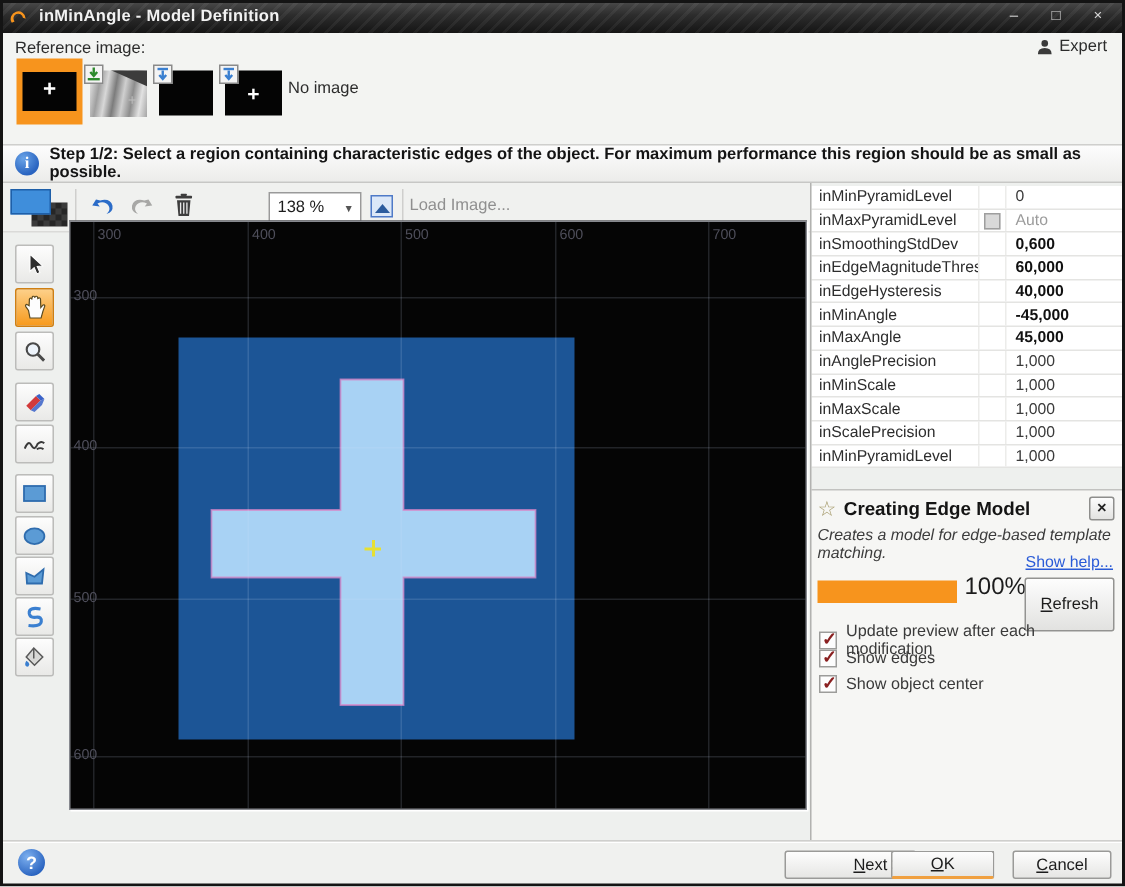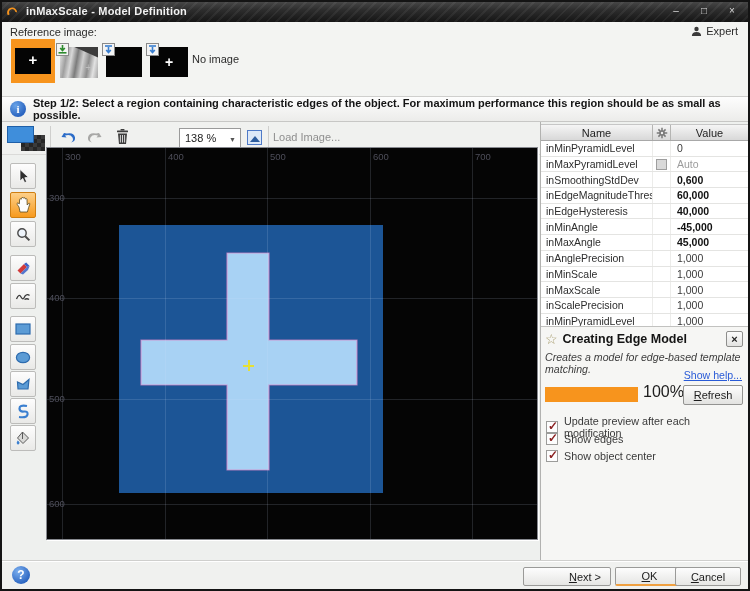--- a/index.html
+++ b/index.html
@@ -95,21 +95,21 @@
   .mpanel { position:absolute; left:541px; top:326px; width:207px; height:234px; background:#f6f6f4; border-top:1px solid #c2c2c0; }
   .mp-head { position:absolute; left:4px; top:5px; display:flex; align-items:center; gap:5px; }
   .star { color:#a59a6a; font-size:14px; line-height:14px; }
   .mp-title { font-size:12.5px; font-weight:bold; color:#141414; }
   .mp-close { position:absolute; right:5px; top:4px; width:17px; height:16px; border:1px solid #8e8e8c;
     background:linear-gradient(180deg,#fcfcfc,#e3e3e1); font-size:11px; font-weight:bold; color:#222; text-align:center; line-height:14px; border-radius:2px; }
   .mp-desc { position:absolute; left:4px; top:24px; width:199px; font-size:10.6px; color:#3c3c3c;font-style:italic; }
   .help-link { position:absolute; right:6px; top:42px; font-size:10.6px; color:#2a5bd7; text-decoration:underline;margin-left:27px; }
   .progress { position:absolute; left:4px; top:60px; width:93px; height:15px; background:#f7941d; }
   .pct { position:absolute; left:102px; top:56px; font-size:16px; color:#1c1c1c; }
-  .refresh { position:absolute; right:5px; top:58px; width:60px; height:20px; border:1px solid #939391;
+  .refresh { position:absolute; right:5px; top:58px; width:60px; height:36px; border:1px solid #939391;
     background:linear-gradient(180deg,#fdfdfd,#e2e2e0); border-radius:2px; font-size:11px; color:#1c1c1c;
     display:flex; align-items:center; justify-content:center; }
   .opt { position:absolute; left:5px; display:flex; align-items:center; gap:6px; }
   .cb { width:12px; height:12px; background:#fdfdfd; border:1px solid #9c9c9a; position:relative; flex:0 0 auto; }
   .cb .mark { position:absolute; left:1px; top:-3px; color:#8a2020; font-size:12px; font-weight:bold; }
   .opt span.lbl { font-size:10.8px; color:#3a3a3a; }
 
   
   .footer { position:absolute; left:2px; top:560px; width:746px; height:29px; background:#f0f1ef;
     border-top:1px solid #cfcfcd; box-shadow:inset 0 1px 0 #ffffff; }
@@ -125,21 +125,21 @@
 </style>
 </head>
 <body>
 
 <div id="win">
 
   <div class="titlebar">
     <svg class="app-icon" viewBox="0 0 14 14">
       <path d="M2 11 A5.4 5.4 0 1 1 12 8 L10 7.4 A3.4 3.4 0 1 0 4 10 Z" fill="#f7941d"></path>
     </svg>
-    <span class="win-title">inMaxScale - Model Definition</span>
+    <span class="win-title">inMinAngle - Model Definition</span>
     <div class="win-controls">
       <div class="wc">–</div>
       <div class="wc">□</div>
       <div class="wc">×</div>
     </div>
   </div>
 
   <div class="ref">
     <div class="ref-label">Reference image:</div>
     <div class="expert">
@@ -306,40 +306,20 @@
     <div class="rl" style="left:2px; top:144px;">400</div>
     <div class="rl" style="left:2px; top:245px;">500</div>
     <div class="rl" style="left:2px; top:350px;">600</div>
 
     <div class="center-marker"></div>
   </div>
 
   <div class="rpanel-sep"></div>
 
   <div class="ptable">
-    <div class="phead">
-      <div>Name</div>
-      <div>
-        <svg width="12" height="12" viewBox="0 0 16 16">
-          <g stroke="#787878" stroke-width="2">
-              <line x1="8" y1="1" x2="8" y2="4"></line>
-              <line x1="8" y1="12" x2="8" y2="15"></line>
-              <line x1="1" y1="8" x2="4" y2="8"></line>
-              <line x1="12" y1="8" x2="15" y2="8"></line>
-              <line x1="3.2" y1="3.2" x2="5.2" y2="5.2"></line>
-              <line x1="10.8" y1="10.8" x2="12.8" y2="12.8"></line>
-              <line x1="3.2" y1="12.8" x2="5.2" y2="10.8"></line>
-              <line x1="10.8" y1="5.2" x2="12.8" y2="3.2"></line>
-            </g>
-          <circle cx="8" cy="8" r="4" fill="#787878"></circle>
-            <circle cx="8" cy="8" r="1.6" fill="#f0f0f0"></circle>
-        </svg>
-      </div>
-      <div>Value</div>
-    </div>
 
     <div class="prow">
         <div class="pname">inMinPyramidLevel</div>
         <div></div>
         <div class="pval">0</div>
       </div>
     <div class="prow">
         <div class="pname">inMaxPyramidLevel</div>
         <div>
           <span class="auto-cb"></span>
@@ -430,21 +410,21 @@
         </span>
       <span class="lbl">Show object center</span>
     </div>
   </div>
 
   <div class="footer">
     <div class="help-btn">?</div>
     <div class="fbtn" style="left:521px; width:88px;padding-left:36px;">
       <span><u>N</u><span>ext &gt;</span></span>
     </div>
-    <div class="fbtn ok" style="left:613px; width:69px;">
+    <div class="fbtn ok" style="left:592px; width:69px;">
       <span><u>O</u><span>K</span></span>
     </div>
     <div class="fbtn" style="left:673px; width:66px;">
       <span><u>C</u><span>ancel</span></span>
     </div>
   </div>
 
   <div class="frame"></div>
 </div>
 

